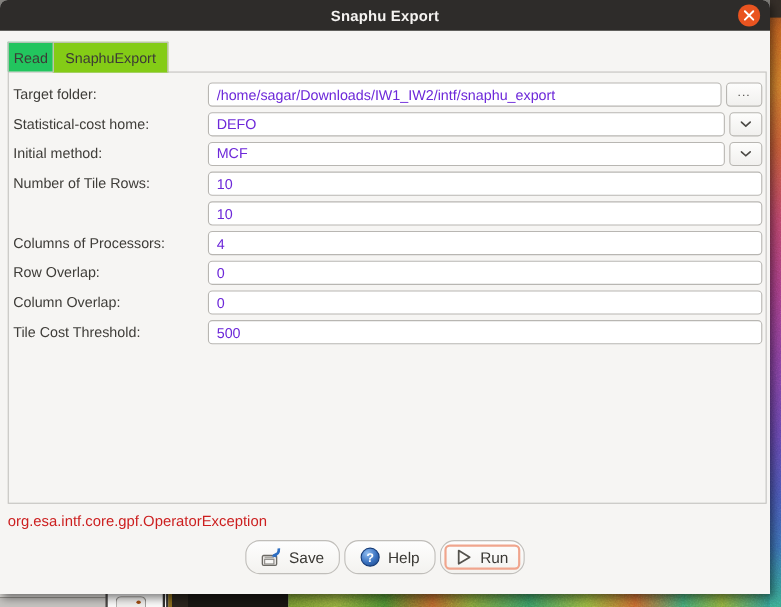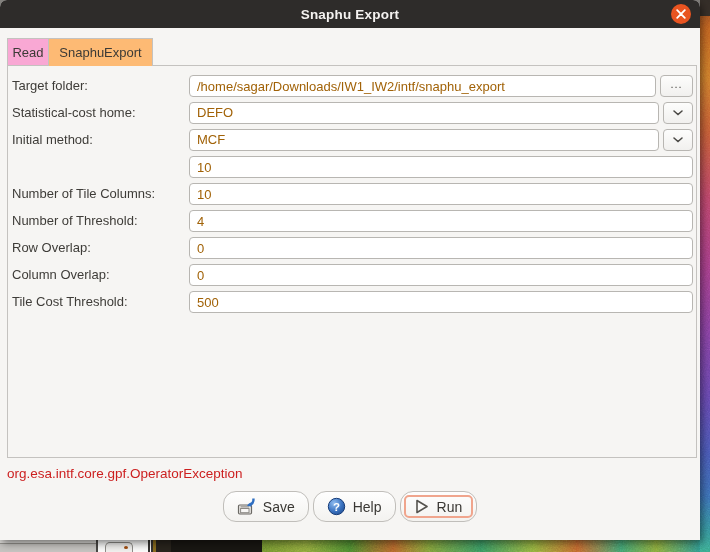--- a/index.html
+++ b/index.html
@@ -37,34 +37,34 @@
               display:flex; align-items:center; justify-content:center; }
   .title { color:#f4f2f0; font-size:13.5px; font-weight:bold; letter-spacing:.2px; }
   .close-btn { position:absolute; right:9px; top:4px; width:20px; height:20px;
                border:none; border-radius:50%; background:#e95420; cursor:pointer;
                display:flex; align-items:center; justify-content:center; padding:0; }
 
   
   .tabs { position:absolute; left:7px; top:38px; height:28px; display:flex; z-index:3; }
   .tab { height:28px; display:flex; align-items:center; justify-content:center;
          font-size:13px; color:#3c3a36; padding:0 8px; cursor:pointer; }
-  .tab-read { width:41px; height:27px; background:#f9a8d4;
+  .tab-read { width:41px; height:27px; background:#22c55e;
               border:1px solid #c4c2bf; border-right:none; border-bottom:none; }
-  .tab-active { width:105px; background:#fdba74; border:1px solid #c4c2bf;
+  .tab-active { width:105px; background:#84cc16; border:1px solid #c4c2bf;
                 border-bottom:none; }
 
   
   .panel { position:absolute; left:7px; top:65px; width:690px; height:393px;
            border:1px solid #c4c2bf; background:#f6f5f3; }
   .frow { position:absolute; left:0; width:688px; height:22px; }
   .flabel { position:absolute; left:4px; top:0; width:174px; height:22px;
             line-height:22px; font-size:13px; color:#3e3c38; white-space:nowrap; }
   .ffield { position:absolute; top:0; height:22px; background:#fff;
             border:1px solid #b8b6b2; border-radius:4px; font-size:13px;
-            color:#a16207; font-family:"Liberation Sans", sans-serif;
+            color:#6d28d9; font-family:"Liberation Sans", sans-serif;
             padding:0 7px; outline:none; }
   .f-path  { left:181px; width:467px; }
   .f-combo { left:181px; width:470px; line-height:20px; }
   .f-num   { left:181px; width:504px; text-align:left; }
   .mini-btn { position:absolute; top:0; height:22px; background:linear-gradient(#fdfdfc,#f1f0ee);
               border:1px solid #b8b6b2; border-radius:4px; cursor:pointer;
               display:flex; align-items:center; justify-content:center;
               color:#4a4844; }
   .browse-btn { left:652px; width:33px; font-size:11px; letter-spacing:1px;
                 padding-bottom:4px; }
@@ -192,30 +192,30 @@
         <span class="flabel">Initial method:</span>
         <div class="ffield f-combo">MCF</div>
         <button class="mini-btn combo-btn">
           <svg class="icon" width="10" height="6">
             <polyline points="1,1 5,4.6 9,1" fill="none" stroke="#4a4844" stroke-width="1.5" stroke-linecap="round"></polyline>
           </svg>
         </button>
       </div>
 
       <div class="frow" style="top:90px">
+        <span class="flabel">Number of Tile Rows:</span>
         <input class="ffield f-num" value="10" style="">
       </div>
 
       <div class="frow" style="top:117px">
-        <span class="flabel">Number of Tile Columns:</span>
         <input class="ffield f-num" value="10" style="">
       </div>
 
       <div class="frow" style="top:144px">
-        <span class="flabel">Number of Threshold:</span>
+        <span class="flabel">Columns of Processors:</span>
         <input class="ffield f-num" value="4" style="">
       </div>
 
       <div class="frow" style="top:171px">
         <span class="flabel">Row Overlap:</span>
         <input class="ffield f-num" value="0" style="">
       </div>
 
       <div class="frow" style="top:198px">
         <span class="flabel">Column Overlap:</span>

